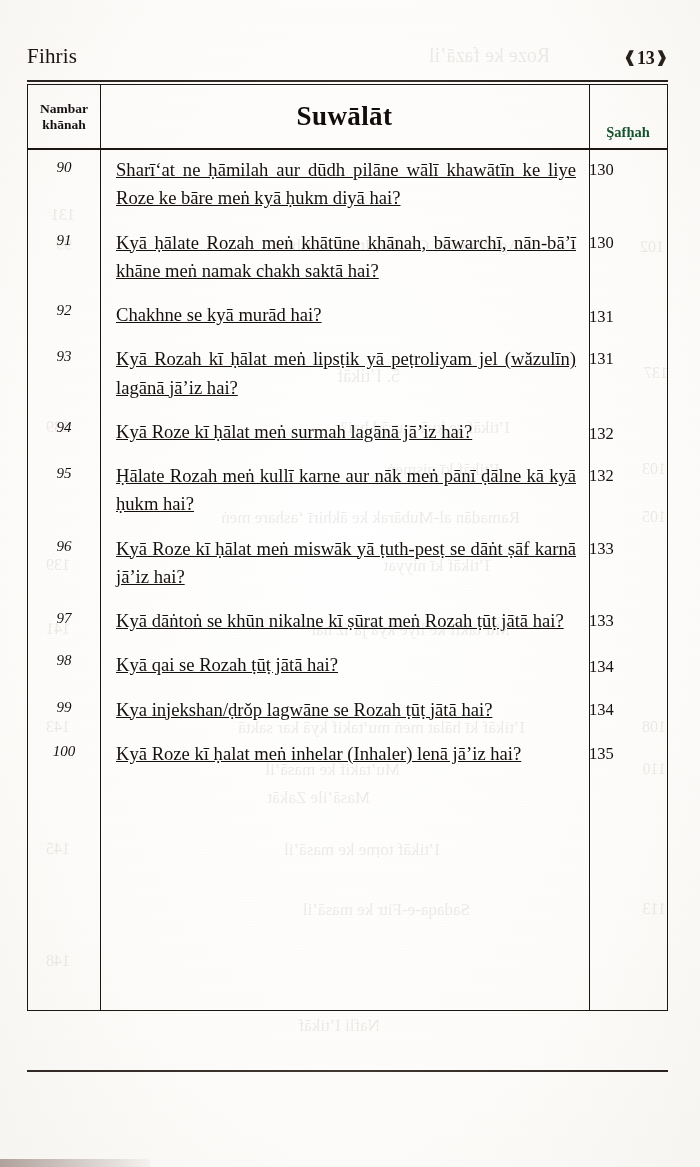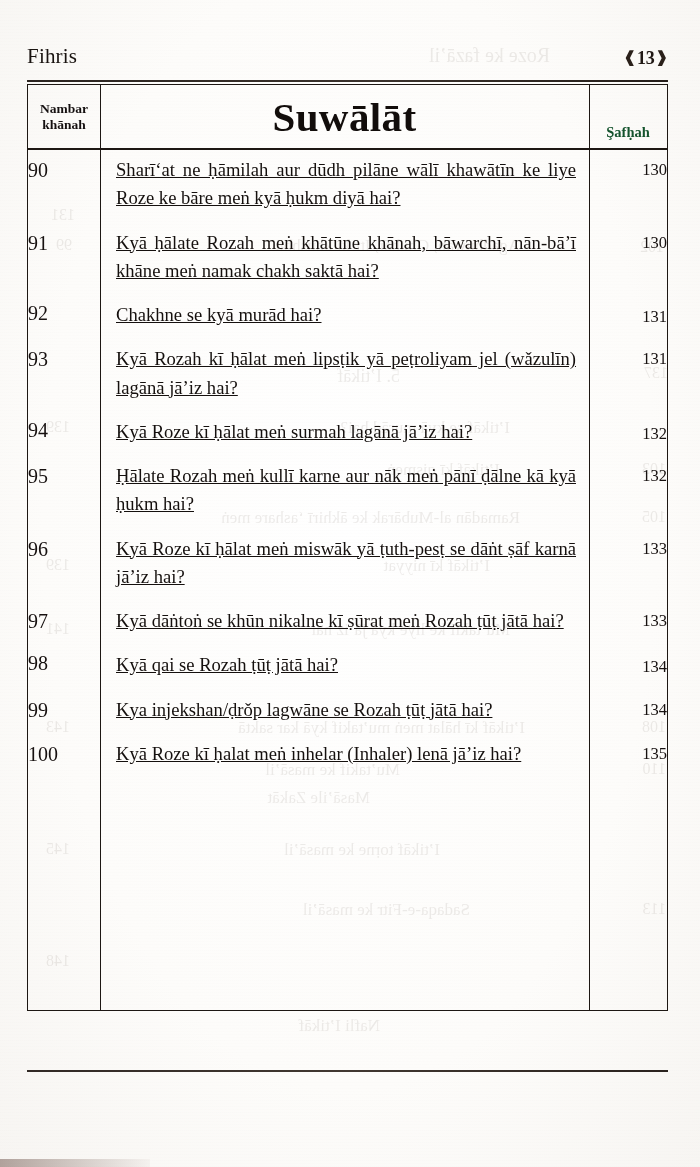--- a/index.html
+++ b/index.html
@@ -148,21 +148,21 @@
   .th-title {
     position: absolute;
     left: 72px; top: 0;
     width: 489px; height: 63px;
     display: flex;
     align-items: center;
     justify-content: center;
     box-sizing: border-box;
   }
   .th-title span {
-    font-size: 41px;
+    font-size: 27px;
     font-weight: bold;
     letter-spacing: .4px;
     color: #120d0b;
   }
   .th-page {
     position: absolute;
     left: 561px; top: 0;
     width: 78px; height: 63px;
     display: flex;
     align-items: flex-end;
@@ -184,41 +184,42 @@
   }
   .row {
     display: flex;
     align-items: flex-start;
     width: 100%;
     box-sizing: border-box;
   }
   .cell-num {
     width: 72px;
     flex: 0 0 72px;
-    text-align: left;
-    font-size: 20px;
+    text-align: center;
+    font-size: 15px;
     color: #171110;
     box-sizing: border-box;
     padding-top: 11px;
+    font-style: italic;
   }
   .cell-q {
     width: 489px;
     flex: 0 0 489px;
     box-sizing: border-box;
     padding: 8px 13px 8px 16px;
     font-size: 18.6px;
     line-height: 1.52;
     color: #15100e;
     text-decoration: underline;
   }
   .cell-q.justify { text-align: justify; text-align-last: left; }
   .cell-pg {
     width: 78px;
     flex: 0 0 78px;
-    text-align: right;
+    text-align: left;
     font-size: 16.5px;
     color: #171110;
     box-sizing: border-box;
     padding-top: 12px;
   }
   
   .row.single .cell-num { padding-top: 9px; }
   .row.single .cell-pg  { padding-top: 14px; }
 
   

